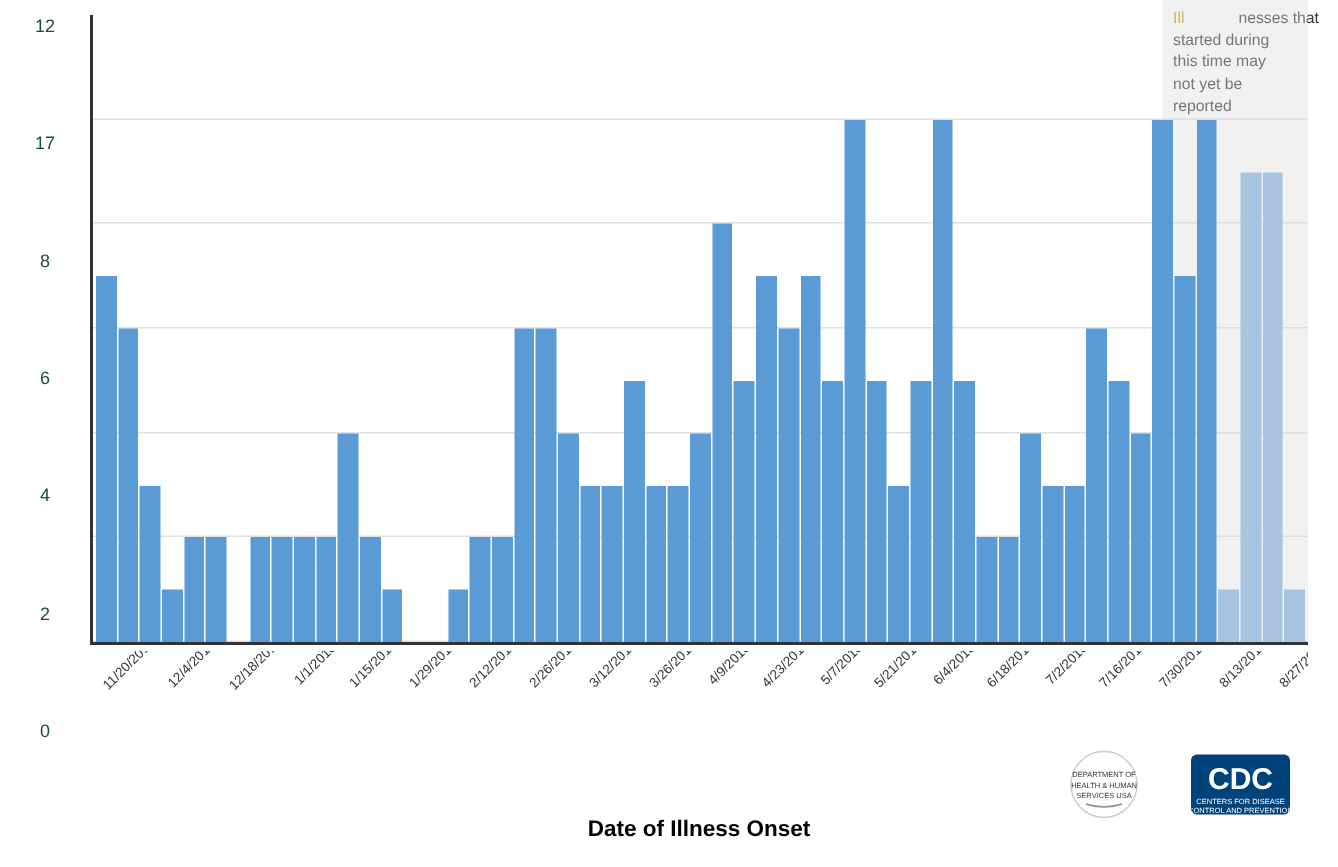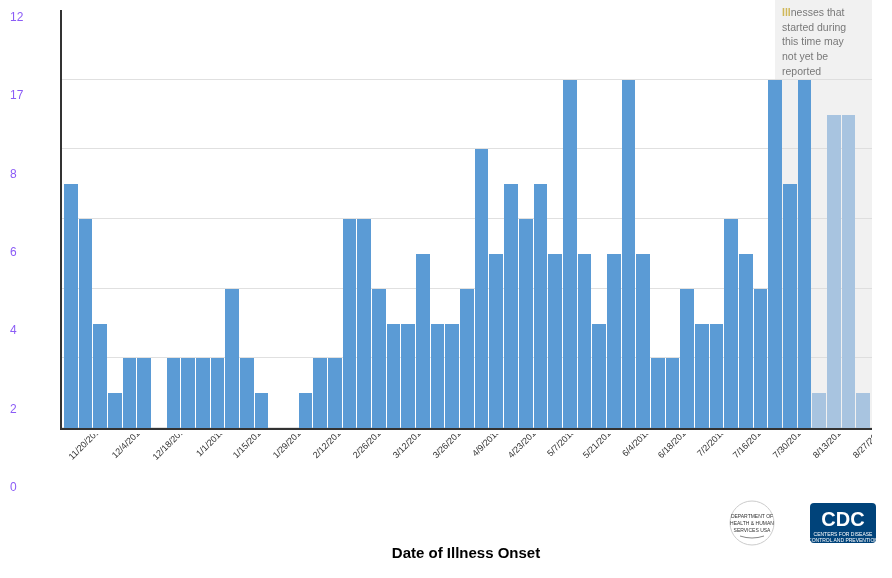--- a/index.html
+++ b/index.html
@@ -33,22 +33,22 @@
       position: absolute;
       left: -50px;
       top: 0;
       height: 100%;
       display: flex;
       flex-direction: column;
       justify-content: space-between;
     }
     .y-label {
       font-size: 12px;
-      color: #8b5cf6;
-      text-align: left;
+      color: #14532d;
+      text-align: center;
       width: 40px;
     }
     .grid-lines {
       position: absolute;
       top: 0; left: 0; right: 0; bottom: 0;
     }
     .grid-line {
       position: absolute;
       left: 0; right: 0;
       height: 1px;
@@ -109,29 +109,30 @@
       position: absolute;
       top: 5px;
       right: 10px;
       width: 100px;
       font-size: 10.5px;
       line-height: 1.4;
       color: #333;
     }
     .annotation-box .ill {
       color: #c8a000;
-      font-weight: bold;
+      font-weight: normal;
     }
     .annotation-box .nesses {
       color: #333;
+      margin-left: 36px;
     }
     .logos-container {
       position: absolute;
       bottom: 30px;
-      right: 14px;
+      right: 30px;
       display: flex;
       gap: 26px;
     }
   </style>
 </head>
 <body>
 
 <div class="chart-container">
 
   <div class="annotation-box">

